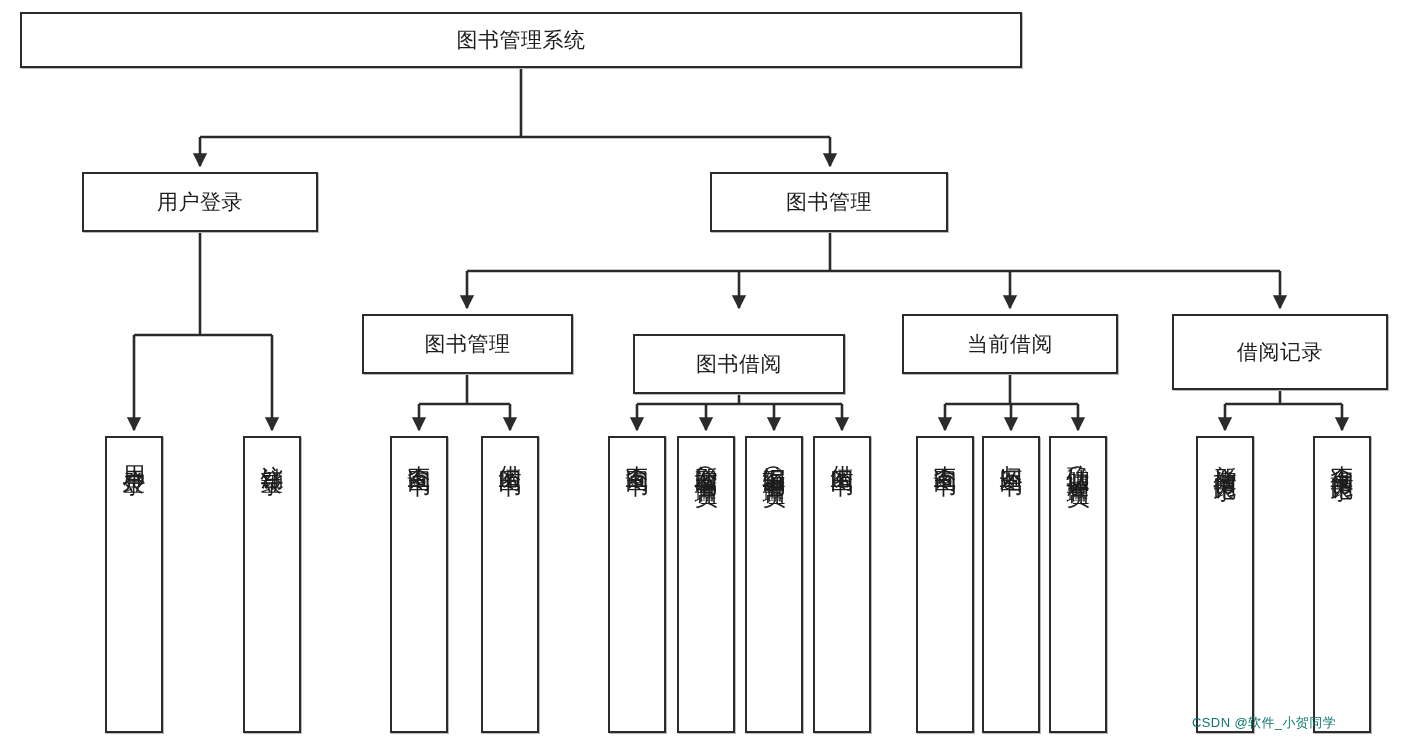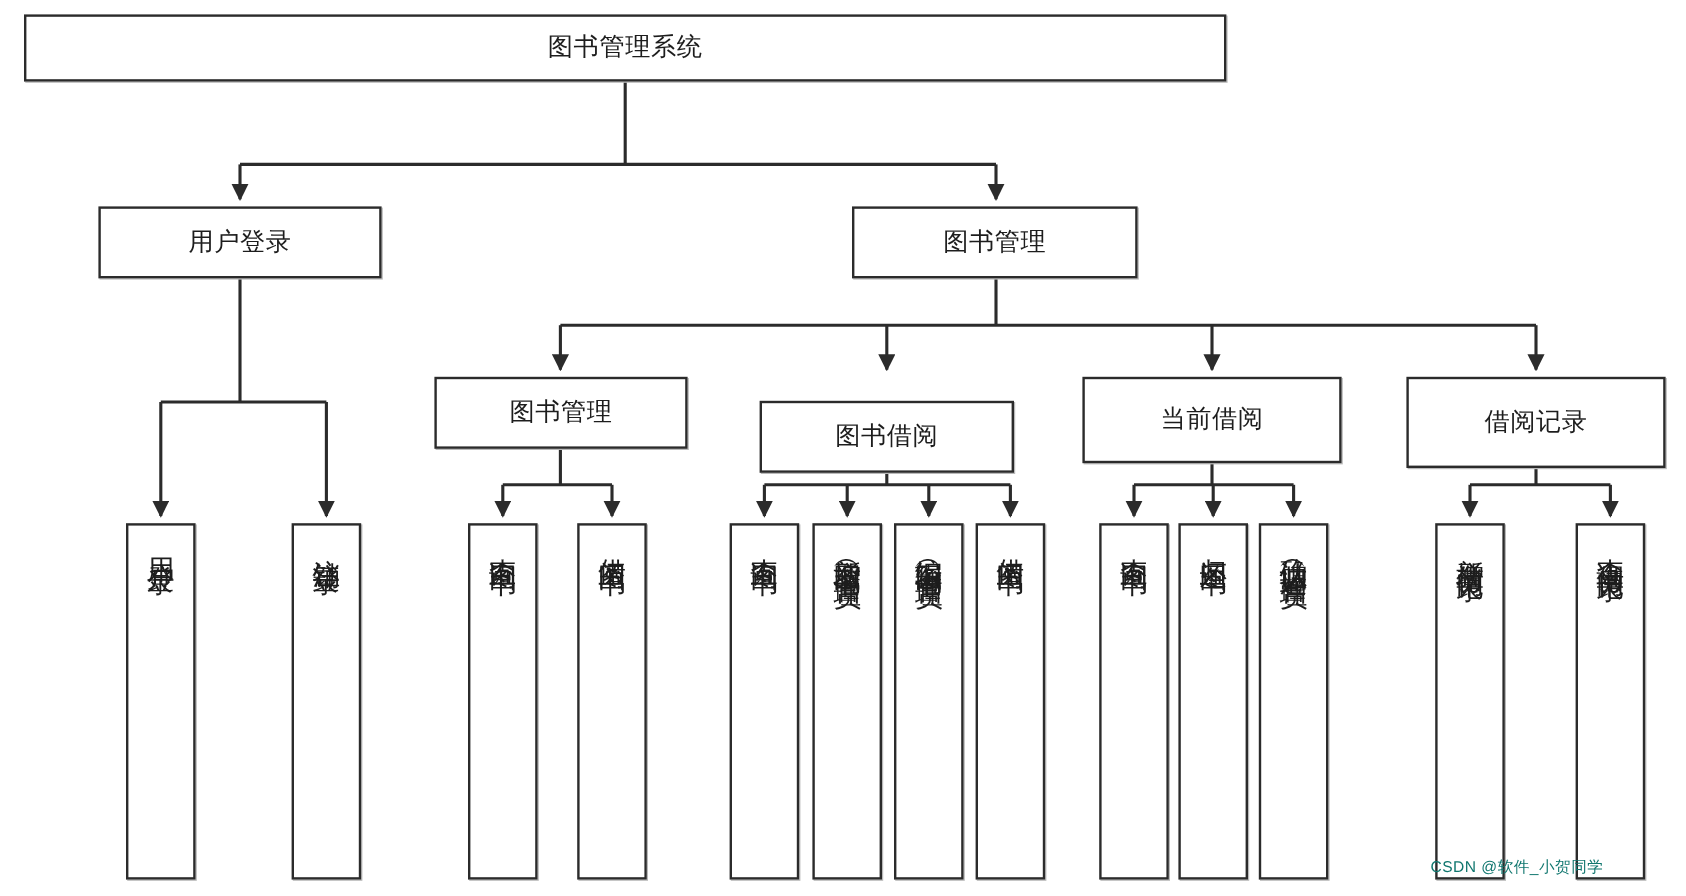--- a/index.html
+++ b/index.html
@@ -134,21 +134,21 @@
   <div class="node horizontal" style="left:710px; top:172px; width:238px; height:60px;">
     <span class="node-label">图书管理</span>
   </div>
 
   <div class="node horizontal" style="left:362px; top:314px; width:211px; height:60px;">
     <span class="node-label">图书管理</span>
   </div>
   <div class="node horizontal" style="left:633px; top:314px; width:212px; height:60px;margin-top:20px;">
     <span class="node-label">图书借阅</span>
   </div>
-  <div class="node horizontal" style="left:902px; top:314px; width:216px; height:72px;">
+  <div class="node horizontal" style="left:902px; top:314px; width:216px; height:60px;">
     <span class="node-label">当前借阅</span>
   </div>
   <div class="node horizontal" style="left:1172px; top:314px; width:216px; height:76px;">
     <span class="node-label">借阅记录</span>
   </div>
 
   <div class="node vertical" style="left:105px; top:436px; width:58px; height:297px;">
     <span class="node-label">用户登录</span>
   </div>
   <div class="node vertical" style="left:243px; top:436px; width:58px; height:297px;">

